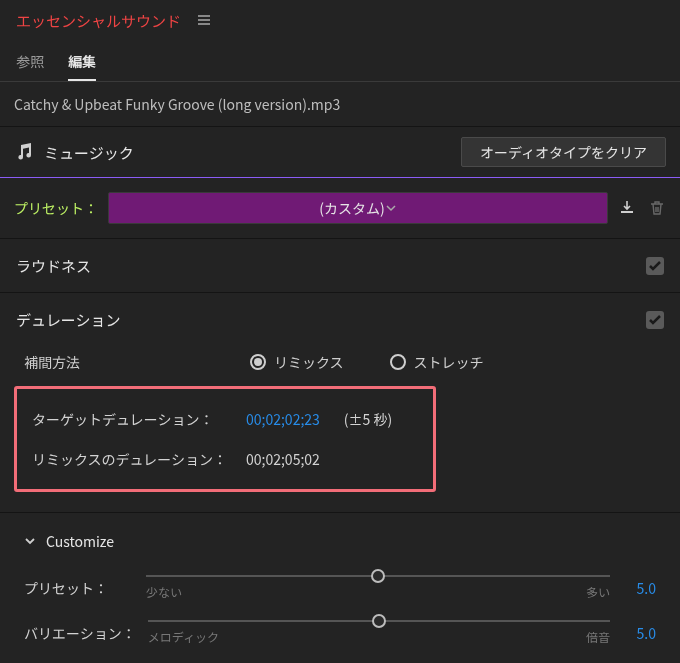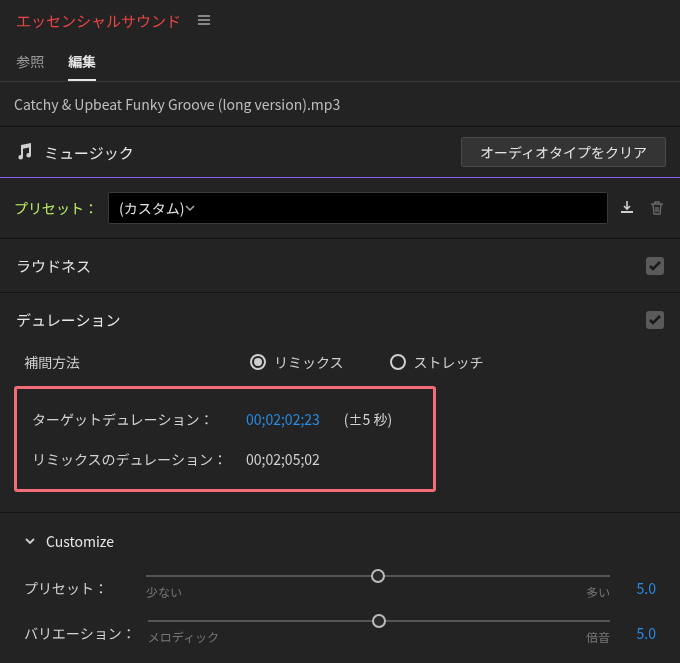--- a/index.html
+++ b/index.html
@@ -21,21 +21,21 @@
 
   
   .type-row { display: flex; align-items: center; justify-content: space-between; padding: 10px 14px; border-bottom: 1px solid #8b5cf6; }
   .type-left { display: flex; align-items: center; gap: 10px; color: #e6e6e6; font-size: 15px; }
   .music-icon { display: inline-flex; }
   .clear-btn { background: #343434; border: 1px solid #4a4a4a; color: #e6e6e6; padding: 4px 18px; font-size: 14px; cursor: pointer; border-radius: 2px; }
 
   
   .preset-row { display: flex; align-items: center; gap: 10px; padding: 14px 14px; border-bottom: 1px solid #141414; }
   .preset-label { color: #bef264; }
-  .preset-select { flex: 1; background: #000000; border: 1px solid #3a3a3a; color: #e6e6e6; padding: 5px 10px; font-size: 14px; display: flex; align-items: center; justify-content: flex-start; cursor: pointer; border-radius: 2px; }
+  .preset-select { flex: 1; background: #701a75; border: 1px solid #3a3a3a; color: #e6e6e6; padding: 5px 10px; font-size: 14px; display: flex; align-items: center; justify-content: center; cursor: pointer; border-radius: 2px; }
   .preset-select .chev { color: #aaa; }
   .preset-icons { display: flex; gap: 12px; align-items: center; }
   .icon-btn { color: #b8b8b8; cursor: pointer; display: inline-flex; }
   .icon-btn.disabled { opacity: 0.4; cursor: default; }
 
   
   .section { border-bottom: 1px solid #141414; }
   .section-header { display: flex; align-items: center; justify-content: space-between; padding: 16px 16px; }
   .section-title { color: #e6e6e6; font-size: 15px; }
   .checkbox { width: 18px; height: 18px; background: #5a5a5a; border-radius: 3px; display: inline-flex; align-items: center; justify-content: center; cursor: pointer; }

